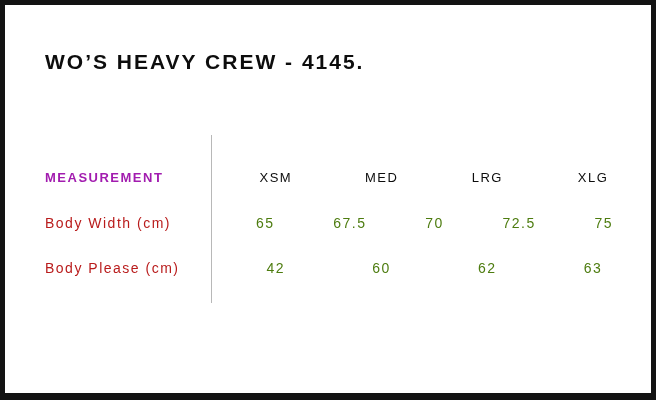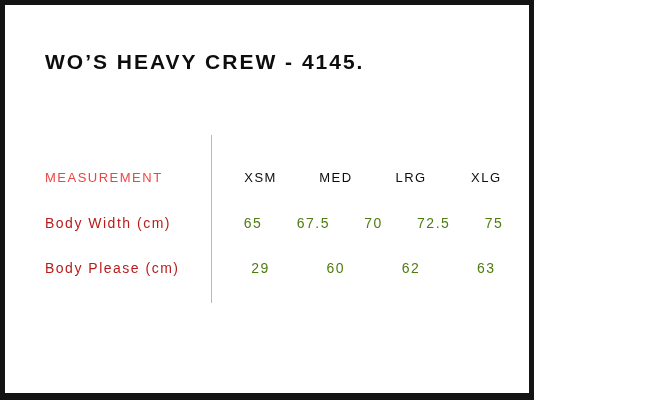--- a/index.html
+++ b/index.html
@@ -1,18 +1,18 @@
 <!DOCTYPE html>
 <html><head>
 <meta charset="utf-8">
 <style>
   html, body { margin: 0; padding: 0; background: #ffffff; }
   .page {
     position: relative;
-    width: 534px;
+    width: 656px;
     height: 400px;
     box-sizing: border-box;
     background: #ffffff;
     border: 5px solid #131313;
     border-bottom-width: 7px;
     font-family: "Liberation Sans", "DejaVu Sans", sans-serif;
     overflow: hidden;
   }
   .top-hairline {
     position: absolute;
@@ -56,22 +56,22 @@
     width: 206px;
     box-sizing: border-box;
     padding-left: 40px;
     font-size: 14px;
     letter-spacing: 1.5px;
     color: #b91c1c;
     white-space: nowrap;
   }
   .label-cell.header {
     font-size: 13px;
-    font-weight: 400;
-    color: #ef4444;
+    font-weight: 700;
+    color: #a21caf;
   }
   .cols {
     flex: 1;
     display: flex;
     margin-left: 12px;
     margin-right: 5px;
   }
   .cell {
     flex: 1;
     text-align: center;
@@ -126,21 +126,21 @@
         <div class="cell">67.5</div>
         <div class="cell">70</div>
         <div class="cell">72.5</div>
         <div class="cell">75</div>
       </div>
     </div>
 
     <div class="row">
       <div class="label-cell">Body Please (cm)</div>
       <div class="cols">
-        <div class="cell">29</div>
+        <div class="cell">42</div>
         <div class="cell">60</div>
         <div class="cell">62</div>
         <div class="cell">63</div>
       </div>
     </div>
 
   </div>
 
 </div>
 

